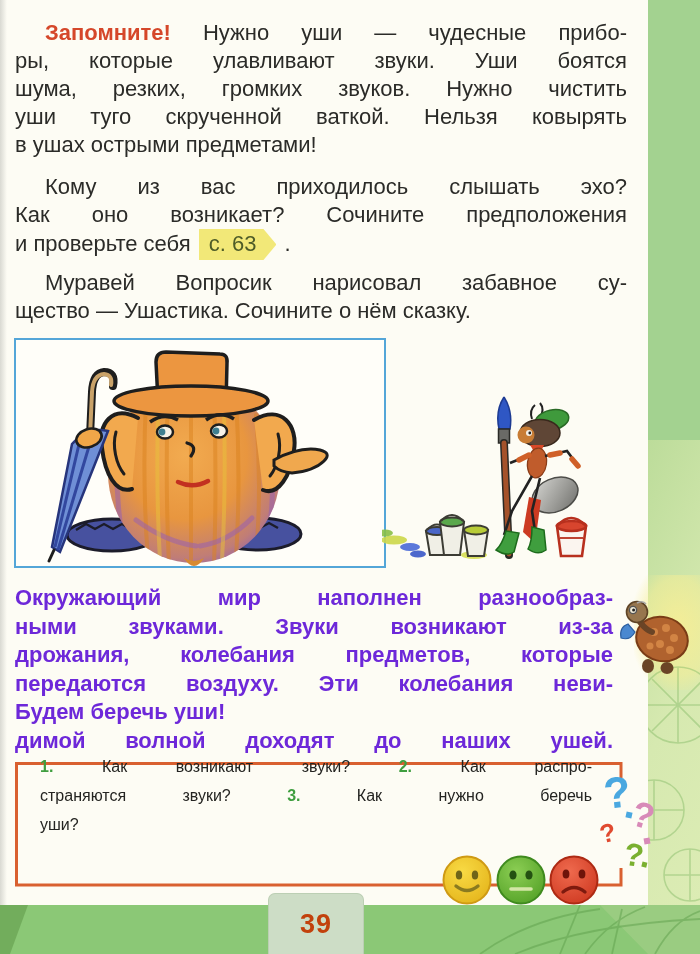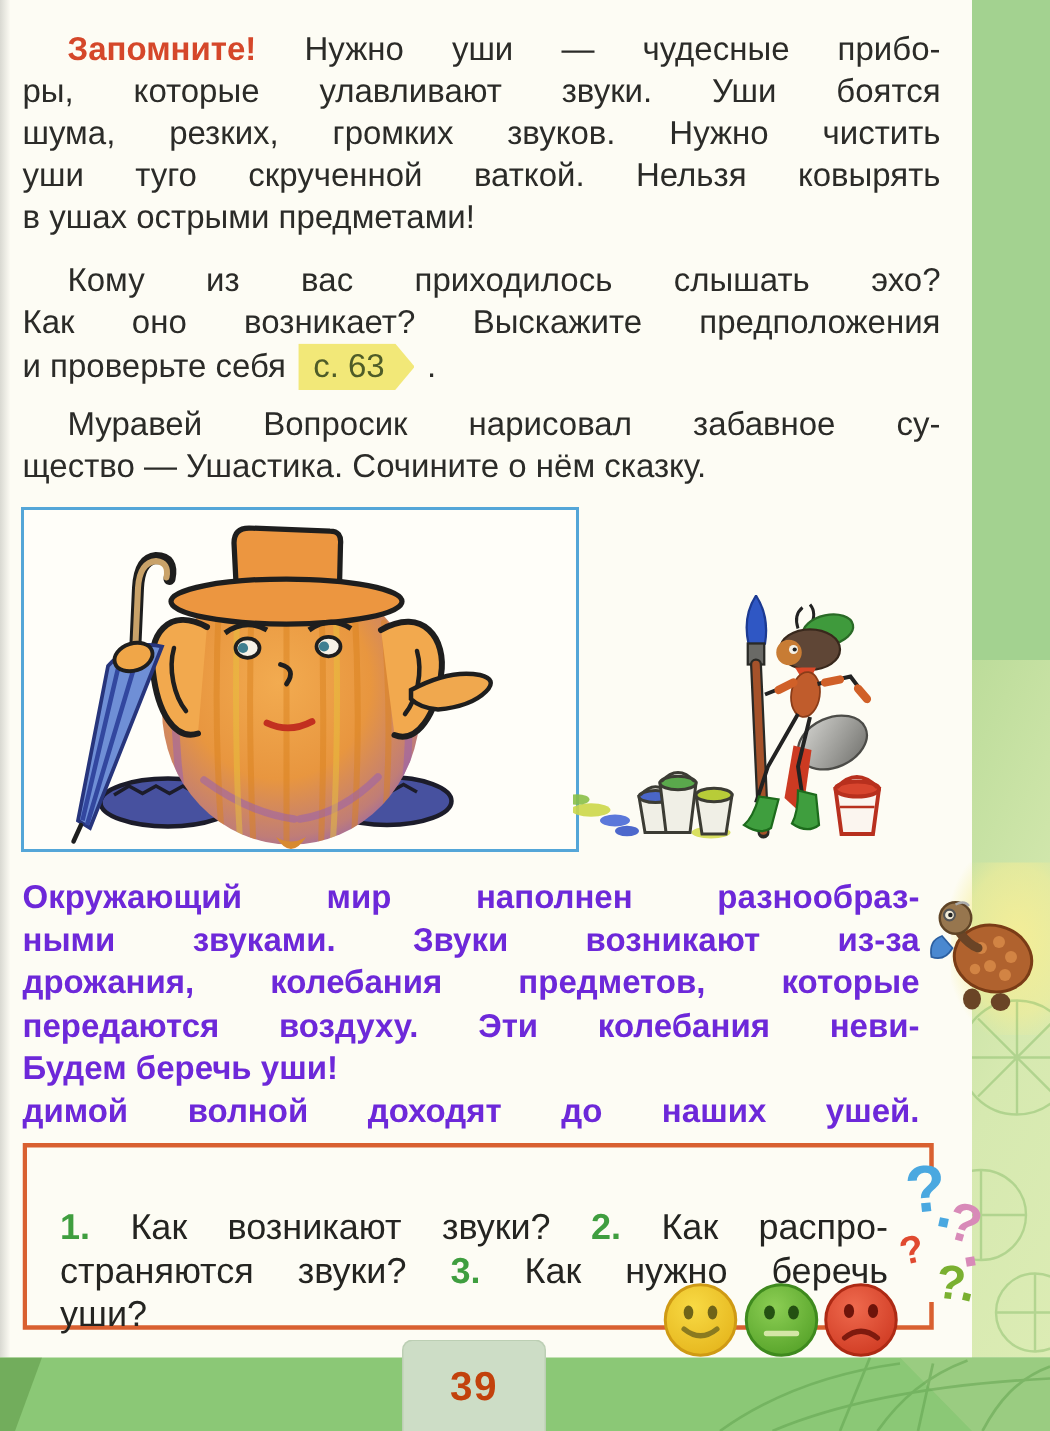--- a/index.html
+++ b/index.html
@@ -35,22 +35,22 @@
   .pageref{display:inline-block;background:#f2e878;color:#4e5c28;
     padding:1px 20px 2px 10px;margin:0 2px;
     clip-path:polygon(0 0,calc(100% - 13px) 0,100% 50%,calc(100% - 13px) 100%,0 100%);}
   .summary{position:absolute;left:15px;top:584px;width:598px;
     font-size:22px;line-height:28.5px;font-weight:bold;color:#6d28d9;}
   
   .pic-box{position:absolute;left:14px;top:338px;width:368px;height:226px;
     border:2px solid #54a6d8;background:#fffef9;}
   
   .q-frame{position:absolute;left:15px;top:762px;width:612px;height:128px;}
-  .q-text{position:absolute;left:40px;top:804px;width:552px;
-    font-size:24px;line-height:29px;color:#242421;}
+  .q-text{position:absolute;left:40px;top:752px;width:552px;
+    font-size:16px;line-height:29px;color:#242421;}
   .qnum{color:#3f9e3f;font-weight:bold;}
   .abs{position:absolute;}
 </style>
 </head>
 <body>
 
 <div class="scan-edge"></div>
 
 <div class="margin-strip">
   <div class="margin-light"></div>
@@ -89,21 +89,21 @@
 <div class="para" id="p1">
   <div class="line indent"><span class="lead">Запомните!</span><span> Нужно уши — чудесные прибо-</span></div>
   <div class="line">ры, которые улавливают звуки. Уши боятся</div>
   <div class="line">шума, резких, громких звуков. Нужно чистить</div>
   <div class="line">уши туго скрученной ваткой. Нельзя ковырять</div>
   <div class="line last">в ушах острыми предметами!</div>
 </div>
 
 <div class="para" id="p2">
   <div class="line indent">Кому из вас приходилось слышать эхо?</div>
-  <div class="line">Как оно возникает? Выскажите предположения</div>
+  <div class="line">Как оно возникает? Сочините предположения</div>
   <div class="line last">
     <span>и проверьте себя</span>
     <span class="pageref">с. 63</span>
     <span>.</span>
   </div>
 </div>
 
 <div class="para" id="p3">
   <div class="line indent">Муравей Вопросик нарисовал забавное су-</div>
   <div class="line last">щество — Ушастика. Сочините о нём сказку.</div>

